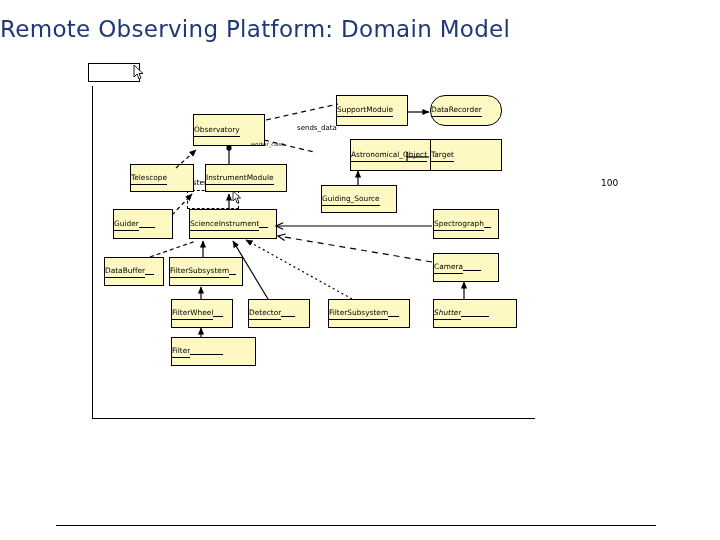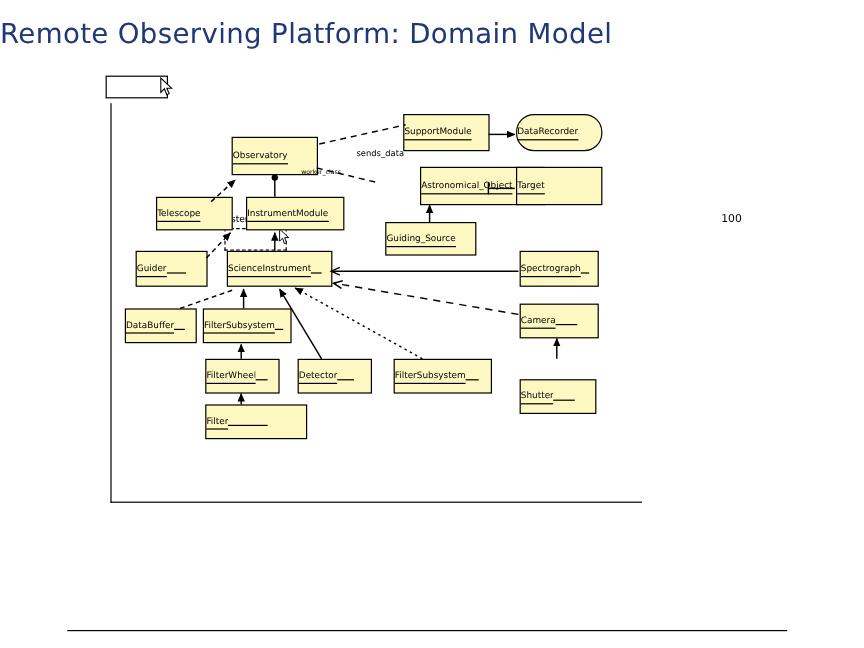--- a/index.html
+++ b/index.html
@@ -268,21 +268,21 @@
       <div class="uml-attrs"></div>
       <div class="uml-ops"></div>
     </div>
 
     <div class="uml-class" style="left:235px; top:213px; width:82px;  height:29px;">
       <div class="uml-name">FilterSubsystem</div>
       <div class="uml-attrs"></div>
       <div class="uml-ops"></div>
     </div>
 
-    <div class="uml-class" style="left:340px; top:230px; width:64px;  height:29px;">
+    <div class="uml-class" style="left:340px; top:213px; width:84px;  height:29px;font-style:italic;">
       <div class="uml-name">Shutter</div>
       <div class="uml-attrs"></div>
       <div class="uml-ops"></div>
     </div>
 
     <div class="uml-class" style="left:78px;  top:251px; width:85px;  height:29px;">
       <div class="uml-name">Filter</div>
       <div class="uml-attrs"></div>
       <div class="uml-ops"></div>
     </div>

